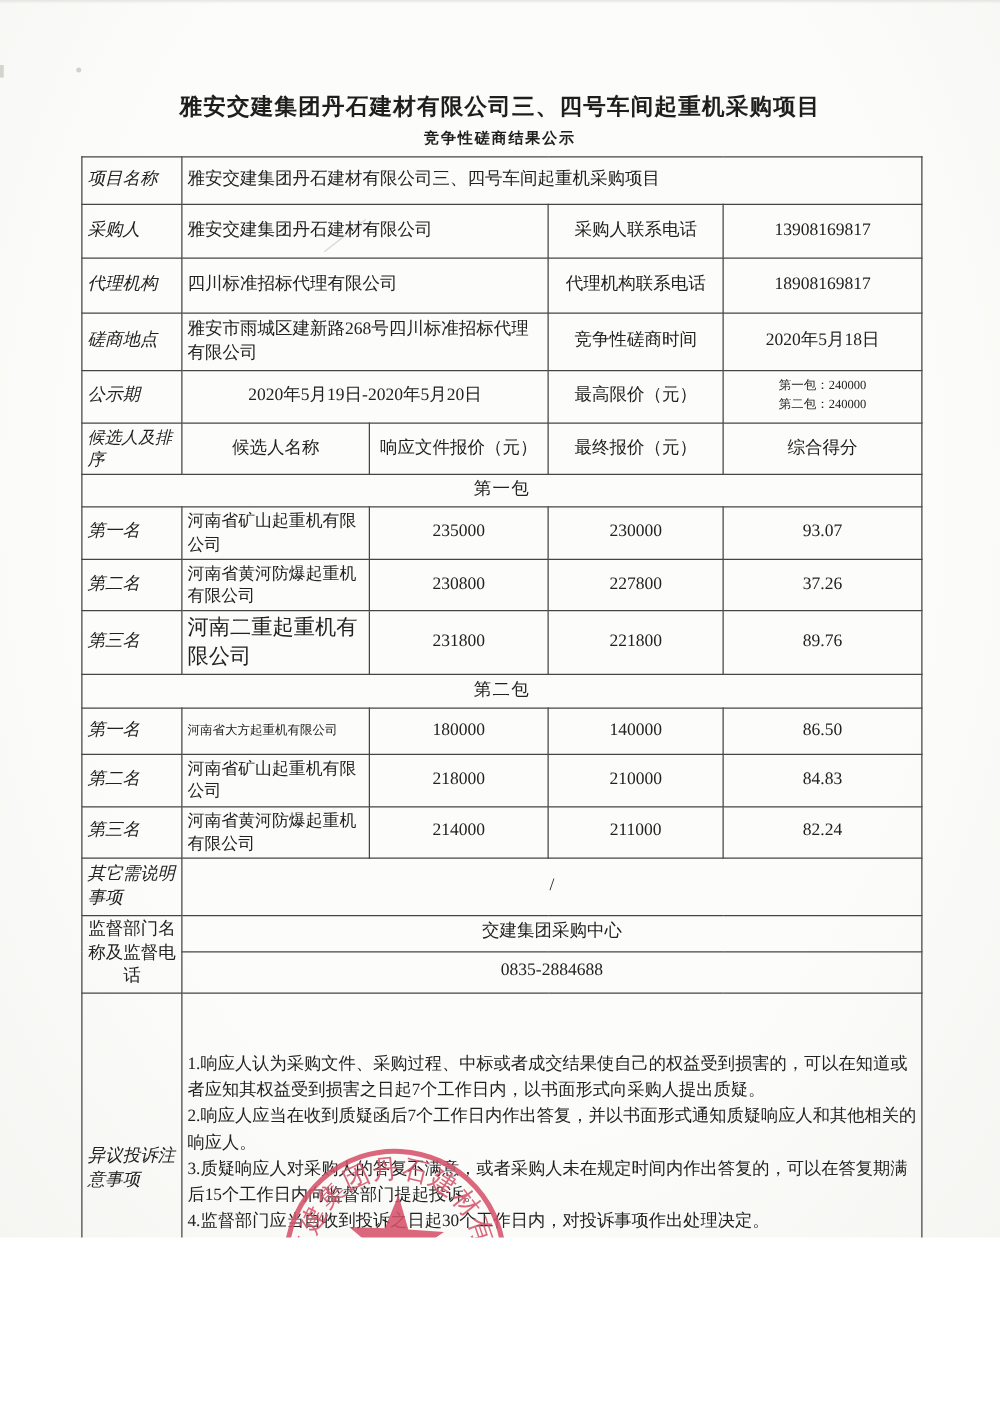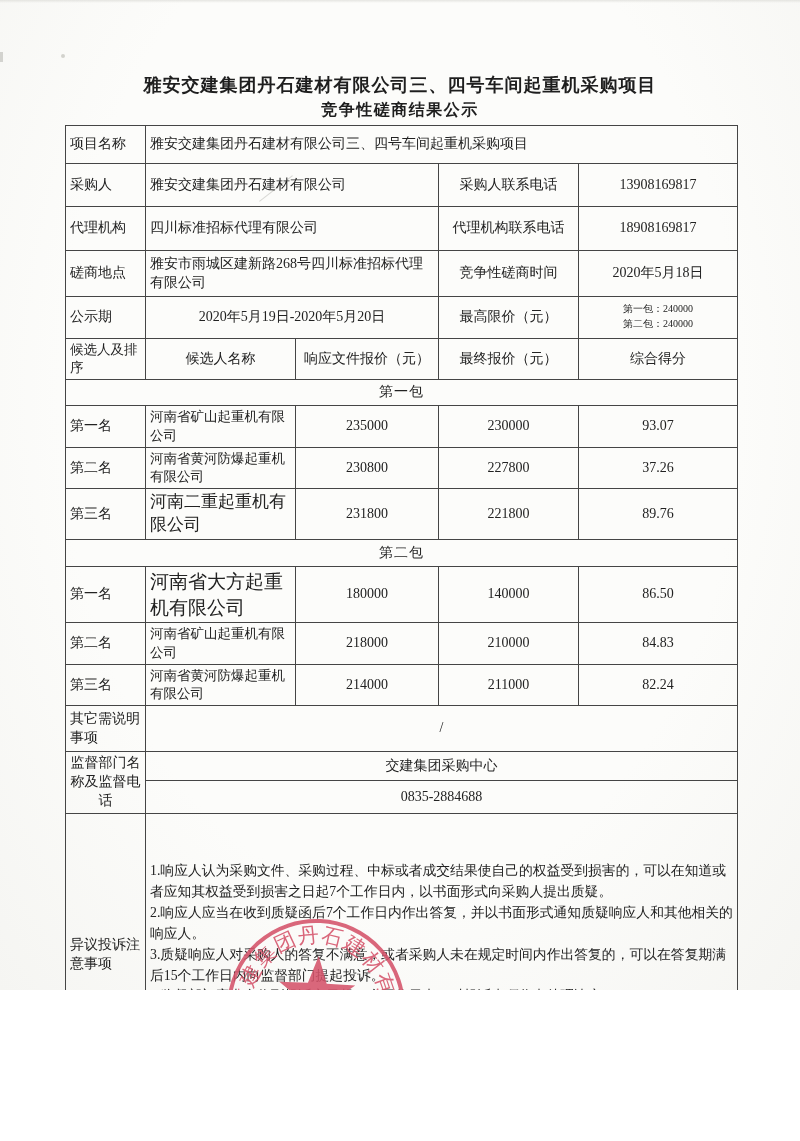--- a/index.html
+++ b/index.html
@@ -22,32 +22,32 @@
   .scan-crease{
     position:absolute;left:255px;top:188px;width:42px;height:1px;background:#b9b9b4;
     transform:rotate(-38deg);opacity:.55;
   }
   .doc-title{
     position:absolute;top:72px;left:0;width:800px;text-align:center;
     font-family:"Liberation Sans","DejaVu Sans",sans-serif;
     font-weight:bold;color:#1e1e1e;
   }
   .doc-title .line1{font-size:18px;letter-spacing:1px;line-height:26px;}
-  .doc-title .line2{font-size:16px;letter-spacing:1.5px;line-height:24px;}
+  .doc-title .line2{font-size:12px;letter-spacing:1.5px;line-height:24px;}
   table.result{
     position:absolute;left:65px;top:125px;width:672px;
     border-collapse:collapse;table-layout:fixed;
   }
   table.result td{
     border:1.6px solid #454545;
     font-size:14px;line-height:1.35;
     padding:2px 4px;vertical-align:middle;
     overflow:hidden;
   }
-  td.lab{text-align:left;padding-left:5px;}
+  td.lab{text-align:left;padding-left:5px;font-style:italic;}
   td.ctr{text-align:center;margin-left:34px;}
   td.lft{text-align:left;padding-left:6px;}
   td.band{text-align:center;letter-spacing:1px;}
   td.score,td.price{text-align:center;font-size:14px;}
   .maxprice-wrap{display:inline-block;text-align:left;font-size:10px;line-height:1.45;}
   td.objection-cell{padding:8px 10px;}
   .objection-text p{margin:0;font-size:13.8px;line-height:1.52;text-align:left;}
   td.sign-cell{padding-left:12px;font-size:14.5px;}
   .seal{position:absolute;left:204px;top:896px;pointer-events:none;}
   .signature{
@@ -154,21 +154,21 @@
       <td class="price">221800</td>
       <td class="score">89.76</td>
     </tr>
 
     <tr style="height:27px">
       <td class="band" colspan="5">第二包</td>
     </tr>
 
     <tr style="height:37px">
       <td class="lab">第一名</td>
-      <td class="lft" style="font-size:19px">河南省大方起重机有限公司</td>
+      <td class="lft" style="font-size:10px">河南省大方起重机有限公司</td>
       <td class="price">180000</td>
       <td class="price">140000</td>
       <td class="score">86.50</td>
     </tr>
     <tr style="height:37px">
       <td class="lab">第二名</td>
       <td class="lft" style="font-size:13.5px">河南省矿山起重机有限公司</td>
       <td class="price">218000</td>
       <td class="price">210000</td>
       <td class="score">84.83</td>

